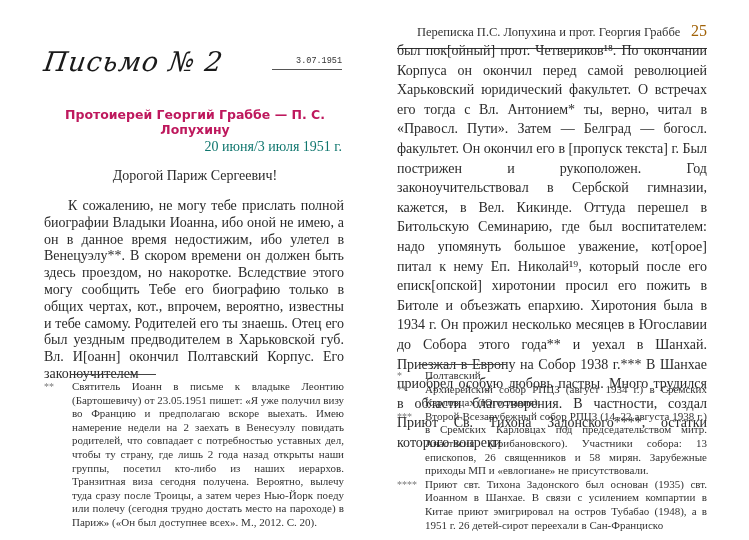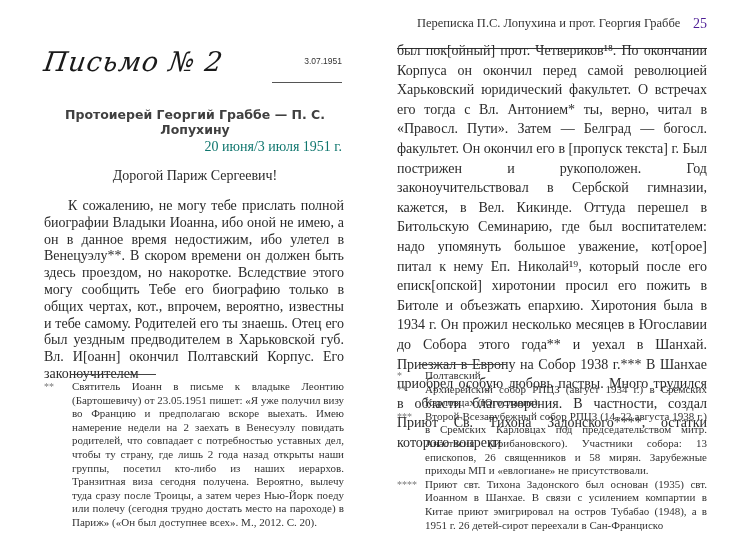--- a/index.html
+++ b/index.html
@@ -15,27 +15,27 @@
   
   .letter-title {
     position:absolute; left:44px; top:46px;
     font-family:"DejaVu Serif",serif; font-style:italic;
     font-size:27px; color:#1a1a1a; letter-spacing:1px;
     transform:skewX(-8deg);
   }
   .date-block {
     position:absolute; left:272px; top:56px; width:70px;
     border-bottom:1px solid #555;
-    text-align:right; font-family:Liberation Sans, sans-serif;
-    font-size:8.5px; color:#333; padding-bottom:16px;
+    text-align:right; font-family:Liberation Mono, monospace;
+    font-size:8.5px; color:#333; padding-bottom:3px;
   }
   .addressee {
     position:absolute; left:40px; width:310px; top:107px;
     text-align:center; font-family:"DejaVu Sans",sans-serif; font-weight:bold;
-    font-size:12.5px; color:#404040;
+    font-size:12.5px; color:#be185d;
   }
   .letter-date {
     position:absolute; right:32px; top:139px;
     font-size:14px; color:#0f766e;
   }
   .salutation {
     position:absolute; left:40px; width:310px; top:168px;
     text-align:center; font-size:14px;
   }
   .body-left {
@@ -46,26 +46,26 @@
   .body-left p { margin:0; text-indent:24px; }
 
   .fn-rule { position:absolute; height:1px; background:#444; width:86px; }
   .fn-list { position:absolute; font-size:11px; line-height:13.6px; color:#333; }
   .fn-item { display:flex; text-align:justify; }
   .fn-mark { flex:0 0 28px; color:#777; font-size:10px; }
   .fn-text { flex:1; }
 
   
   .running-head {
-    position:absolute; left:22px; top:16px; width:310px;
-    display:flex; justify-content:space-between; align-items:flex-start;
-    border-bottom:1px solid #333; padding-bottom:16px;
+    position:absolute; left:22px; top:22px; width:310px;
+    display:flex; justify-content:space-between; align-items:flex-end;
+    border-bottom:1px solid #333; padding-bottom:8px;
   }
   .running-title { font-size:12.5px; color:#333; margin-left:20px; }
-  .page-number { font-size:14px; color:#4c1d95; }
+  .page-number { font-size:16px; color:#a16207; }
   .body-right {
     position:absolute; left:22px; width:310px; top:41px;
     font-size:14px; line-height:19.6px; text-align:justify;
   }
   .body-right p { margin:0; }
 </style>
 </head>
 <body>
 
 <div class="page page-left">

